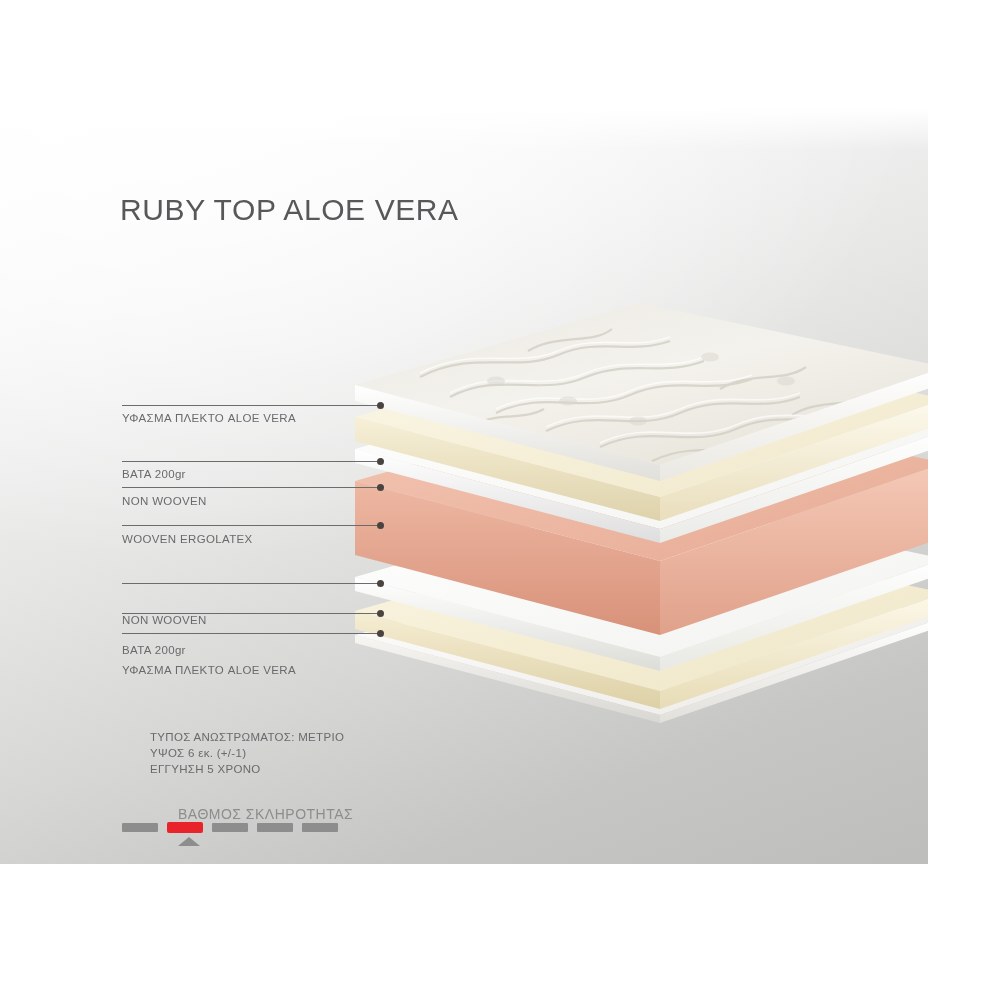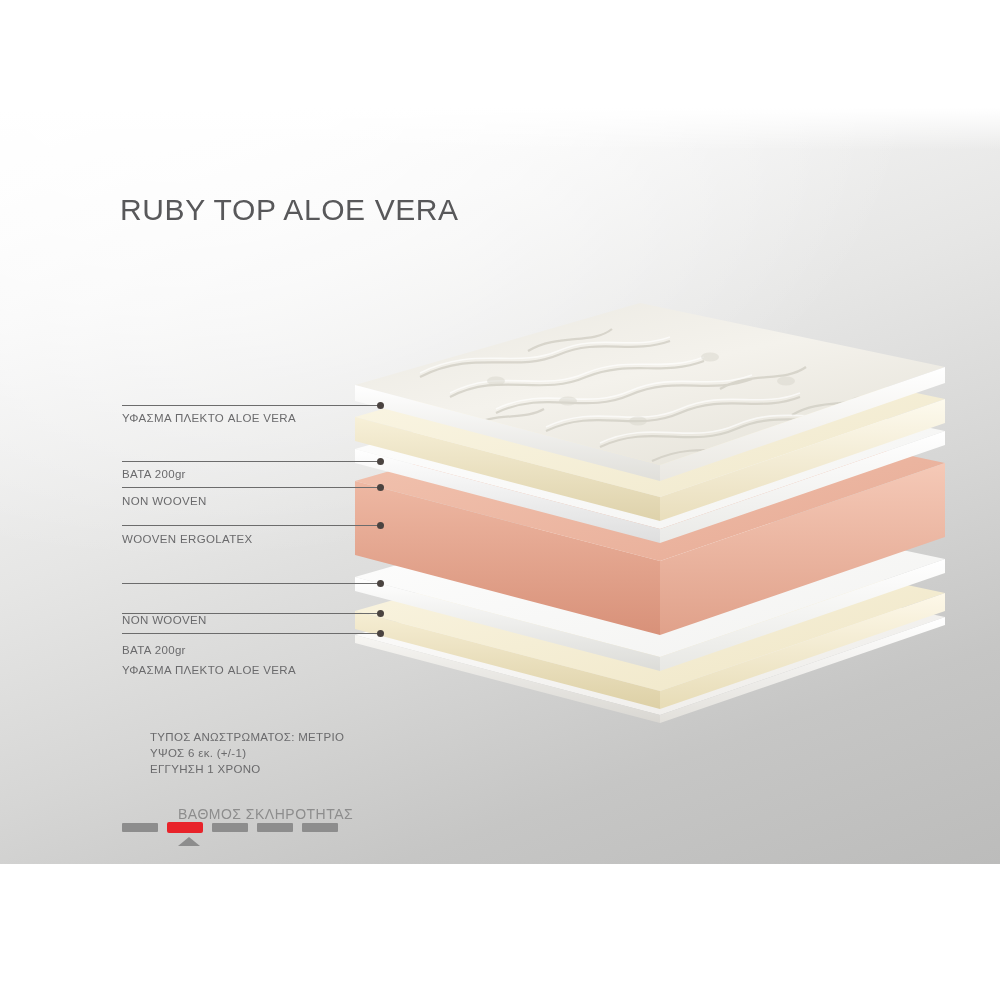--- a/index.html
+++ b/index.html
@@ -2,21 +2,21 @@
 <html><head>
 <meta charset="utf-8">
 <style>
   html, body {
     margin: 0;
     padding: 0;
     background: #ffffff;
   }
   #canvas {
     position: relative;
-    width: 1000px;
+    width: 928px;
     height: 1000px;
     overflow: hidden;
     background: #ffffff;
     font-family: "Liberation Sans", sans-serif;
   }
   
   #bg-band {
     position: absolute;
     left: 0;
     top: 0;
@@ -368,21 +368,21 @@
 
   <div class="callout">
     <div class="ln" style="left:122px; top:633px; width:258px;"></div>
     <div class="dot" style="left:377px; top:630px;"></div>
     <div class="txt" style="left:122px; top:638px;">ΥΦΑΣΜΑ ΠΛΕΚΤΟ ALOE VERA</div>
   </div>
 
   <div id="specs">
     <div>ΤΥΠΟΣ ΑΝΩΣΤΡΩΜΑΤΟΣ: ΜΕΤΡΙΟ</div>
     <div>ΥΨΟΣ 6 εκ. (+/-1)</div>
-    <div>ΕΓΓΥΗΣΗ 1 ΧΡΟΝΟ</div>
+    <div>ΕΓΓΥΗΣΗ 5 ΧΡΟΝΟ</div>
   </div>
 
   <div id="hardness">
     <div id="hardness-title">ΒΑΘΜΟΣ ΣΚΛΗΡΟΤΗΤΑΣ</div>
     <div id="bars">
       <div class="bar"></div>
       <div class="bar on"></div>
       <div class="bar"></div>
       <div class="bar"></div>
       <div class="bar"></div>

